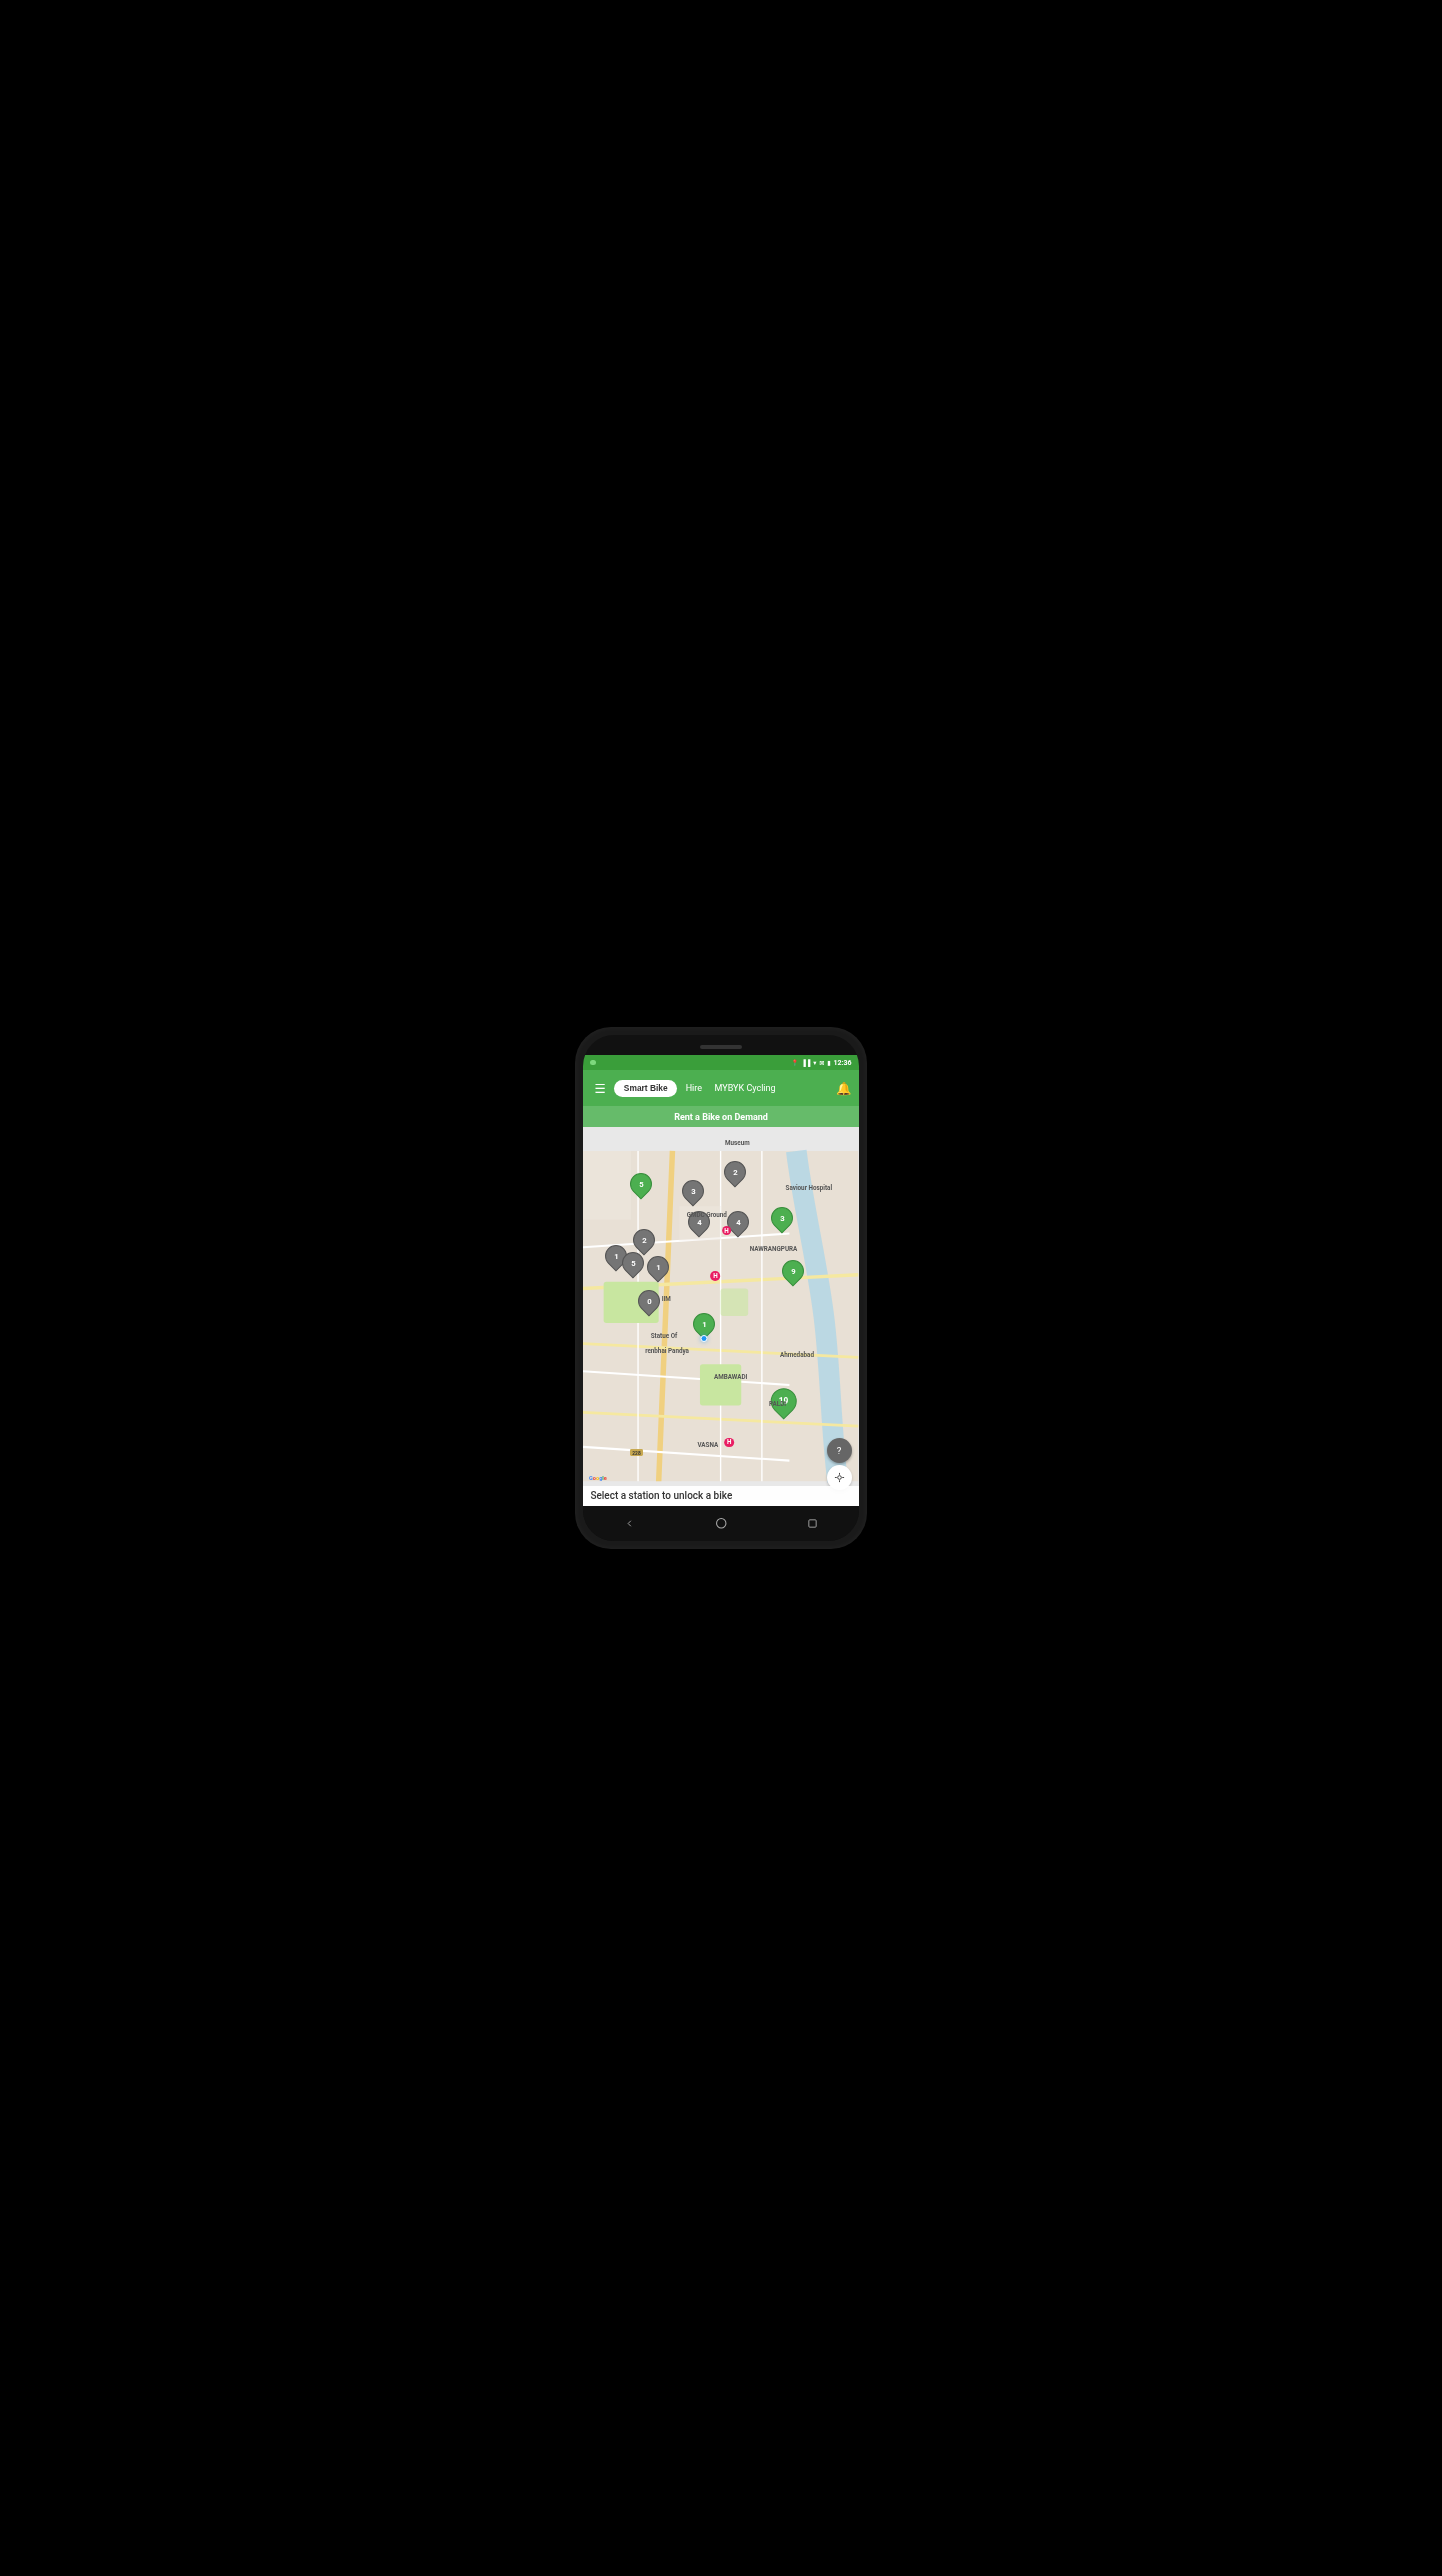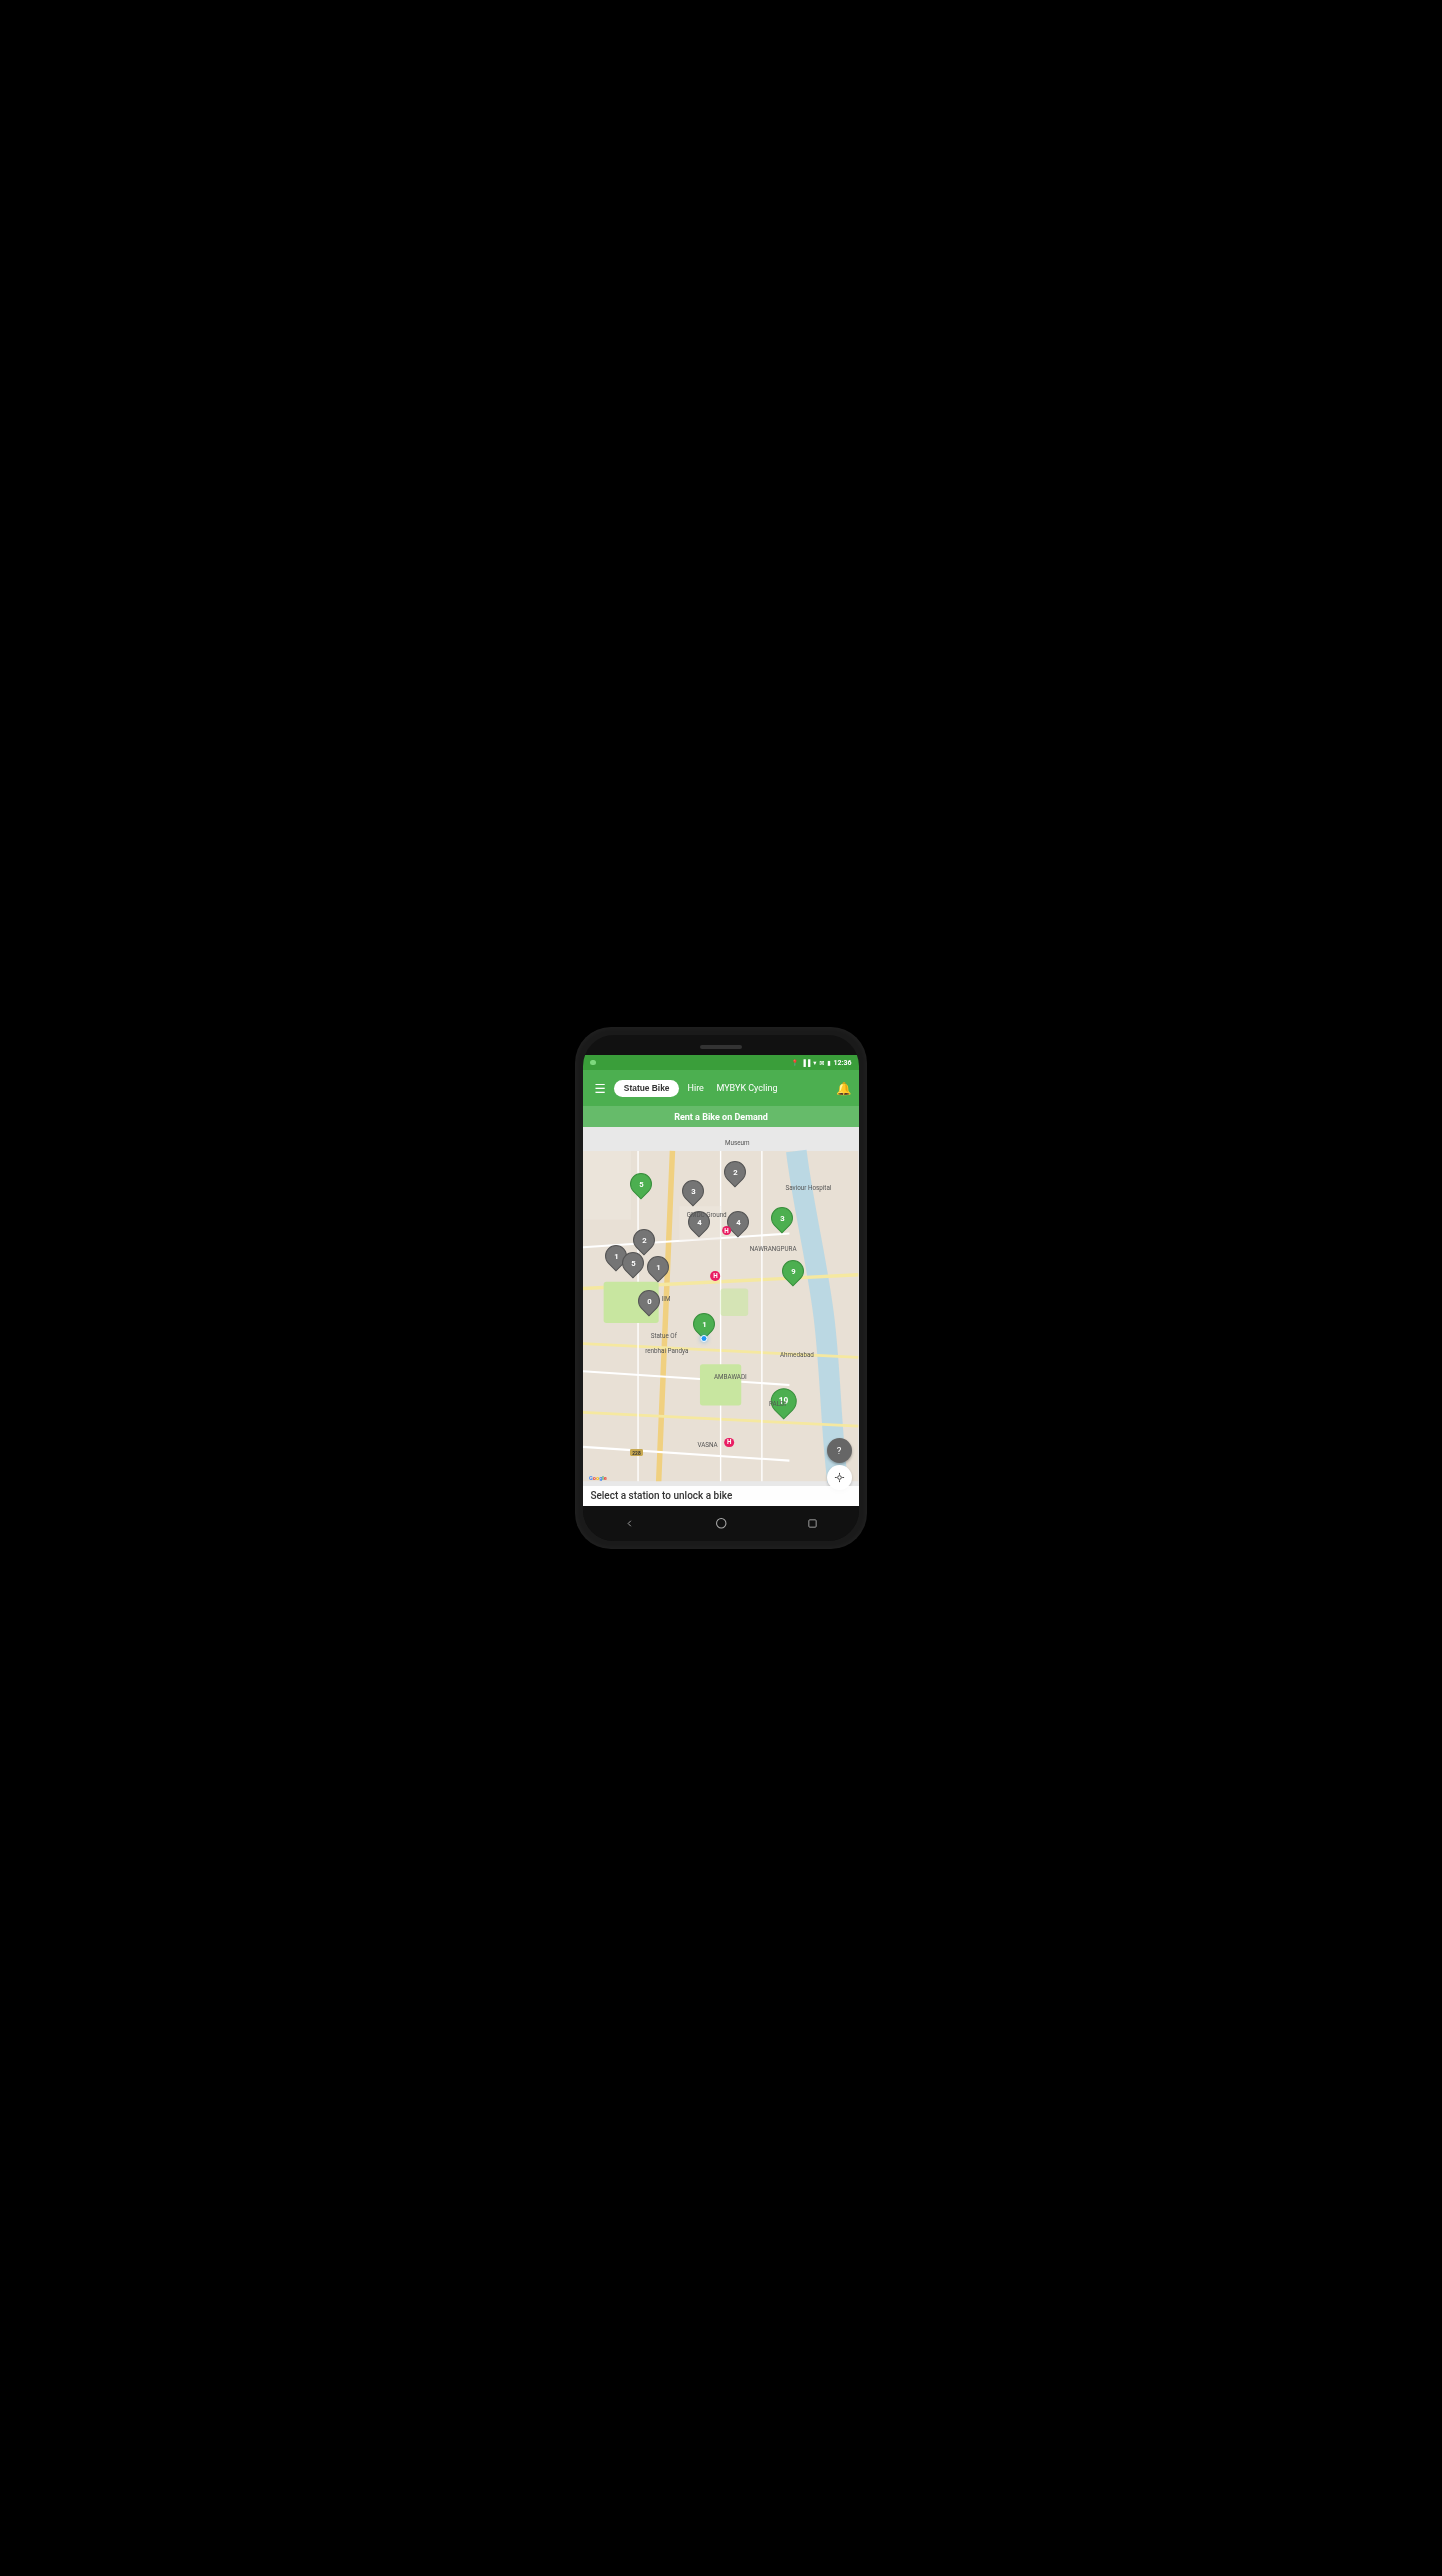--- a/index.html
+++ b/index.html
@@ -203,21 +203,21 @@
     .pin-tip.gray-tip {
       border-left: 3.5px solid transparent;
       border-right: 3.5px solid transparent;
       border-top: 5.6px solid #555;
     }
     
     .map-label {
       position: absolute;
       font-size: 6.3px;
       color: #555;
-      font-weight: 400;
+      font-weight: 700;
       pointer-events: none;
       white-space: nowrap;
       padding-left: 48px;
     }
     .map-btn {
       width: 25px;
       height: 25px;
       background: #666;
       border-radius: 50%;
       display: flex;
@@ -303,21 +303,21 @@
           <span>▐▐</span>
           <span>▾</span>
           <span>⊠</span>
           <span>▮</span>
           <span class="status-time">12:36</span>
         </div>
       </div>
 
       <div class="top-nav">
         <div class="menu-icon">☰</div>
-        <button class="smart-bike-btn">Statue Bike</button>
+        <button class="smart-bike-btn">Smart Bike</button>
         <span class="nav-link">Hire</span>
         <span class="nav-link">MYBYK Cycling</span>
         <div class="bell-icon">🔔</div>
       </div>
 
       <div class="banner">
         <span>Rent a Bike on Demand</span>
       </div>
 
       <div class="map-container">

